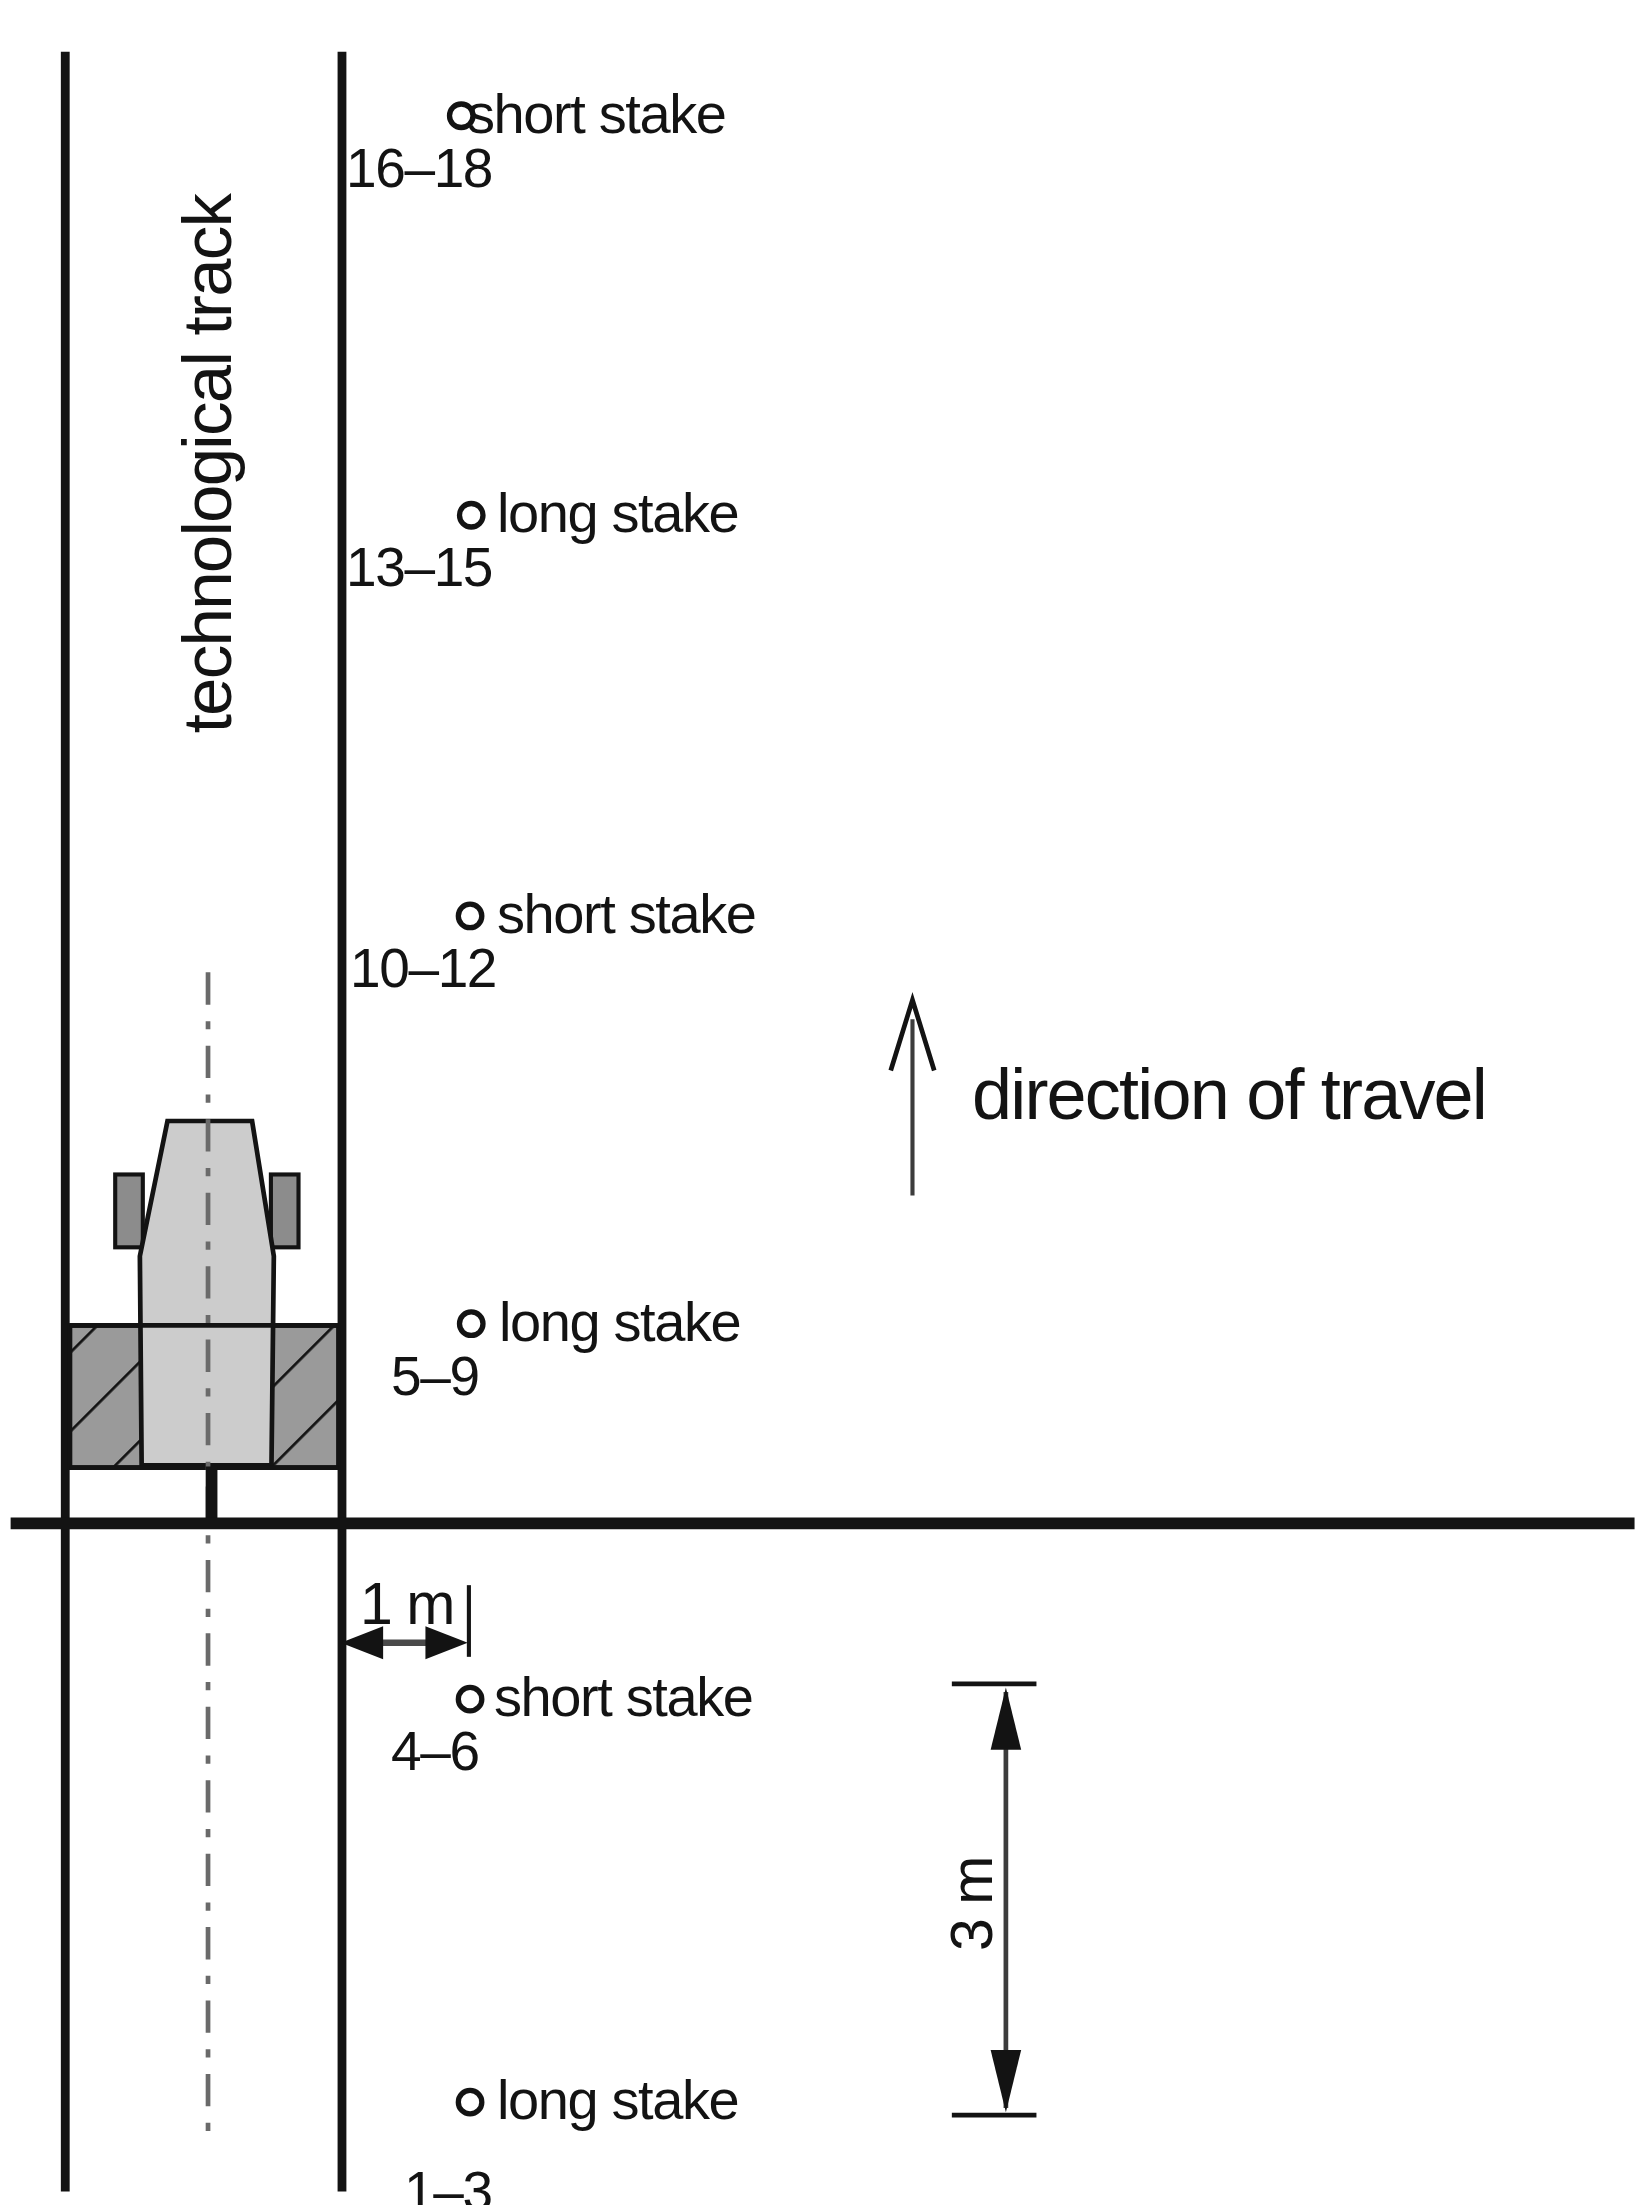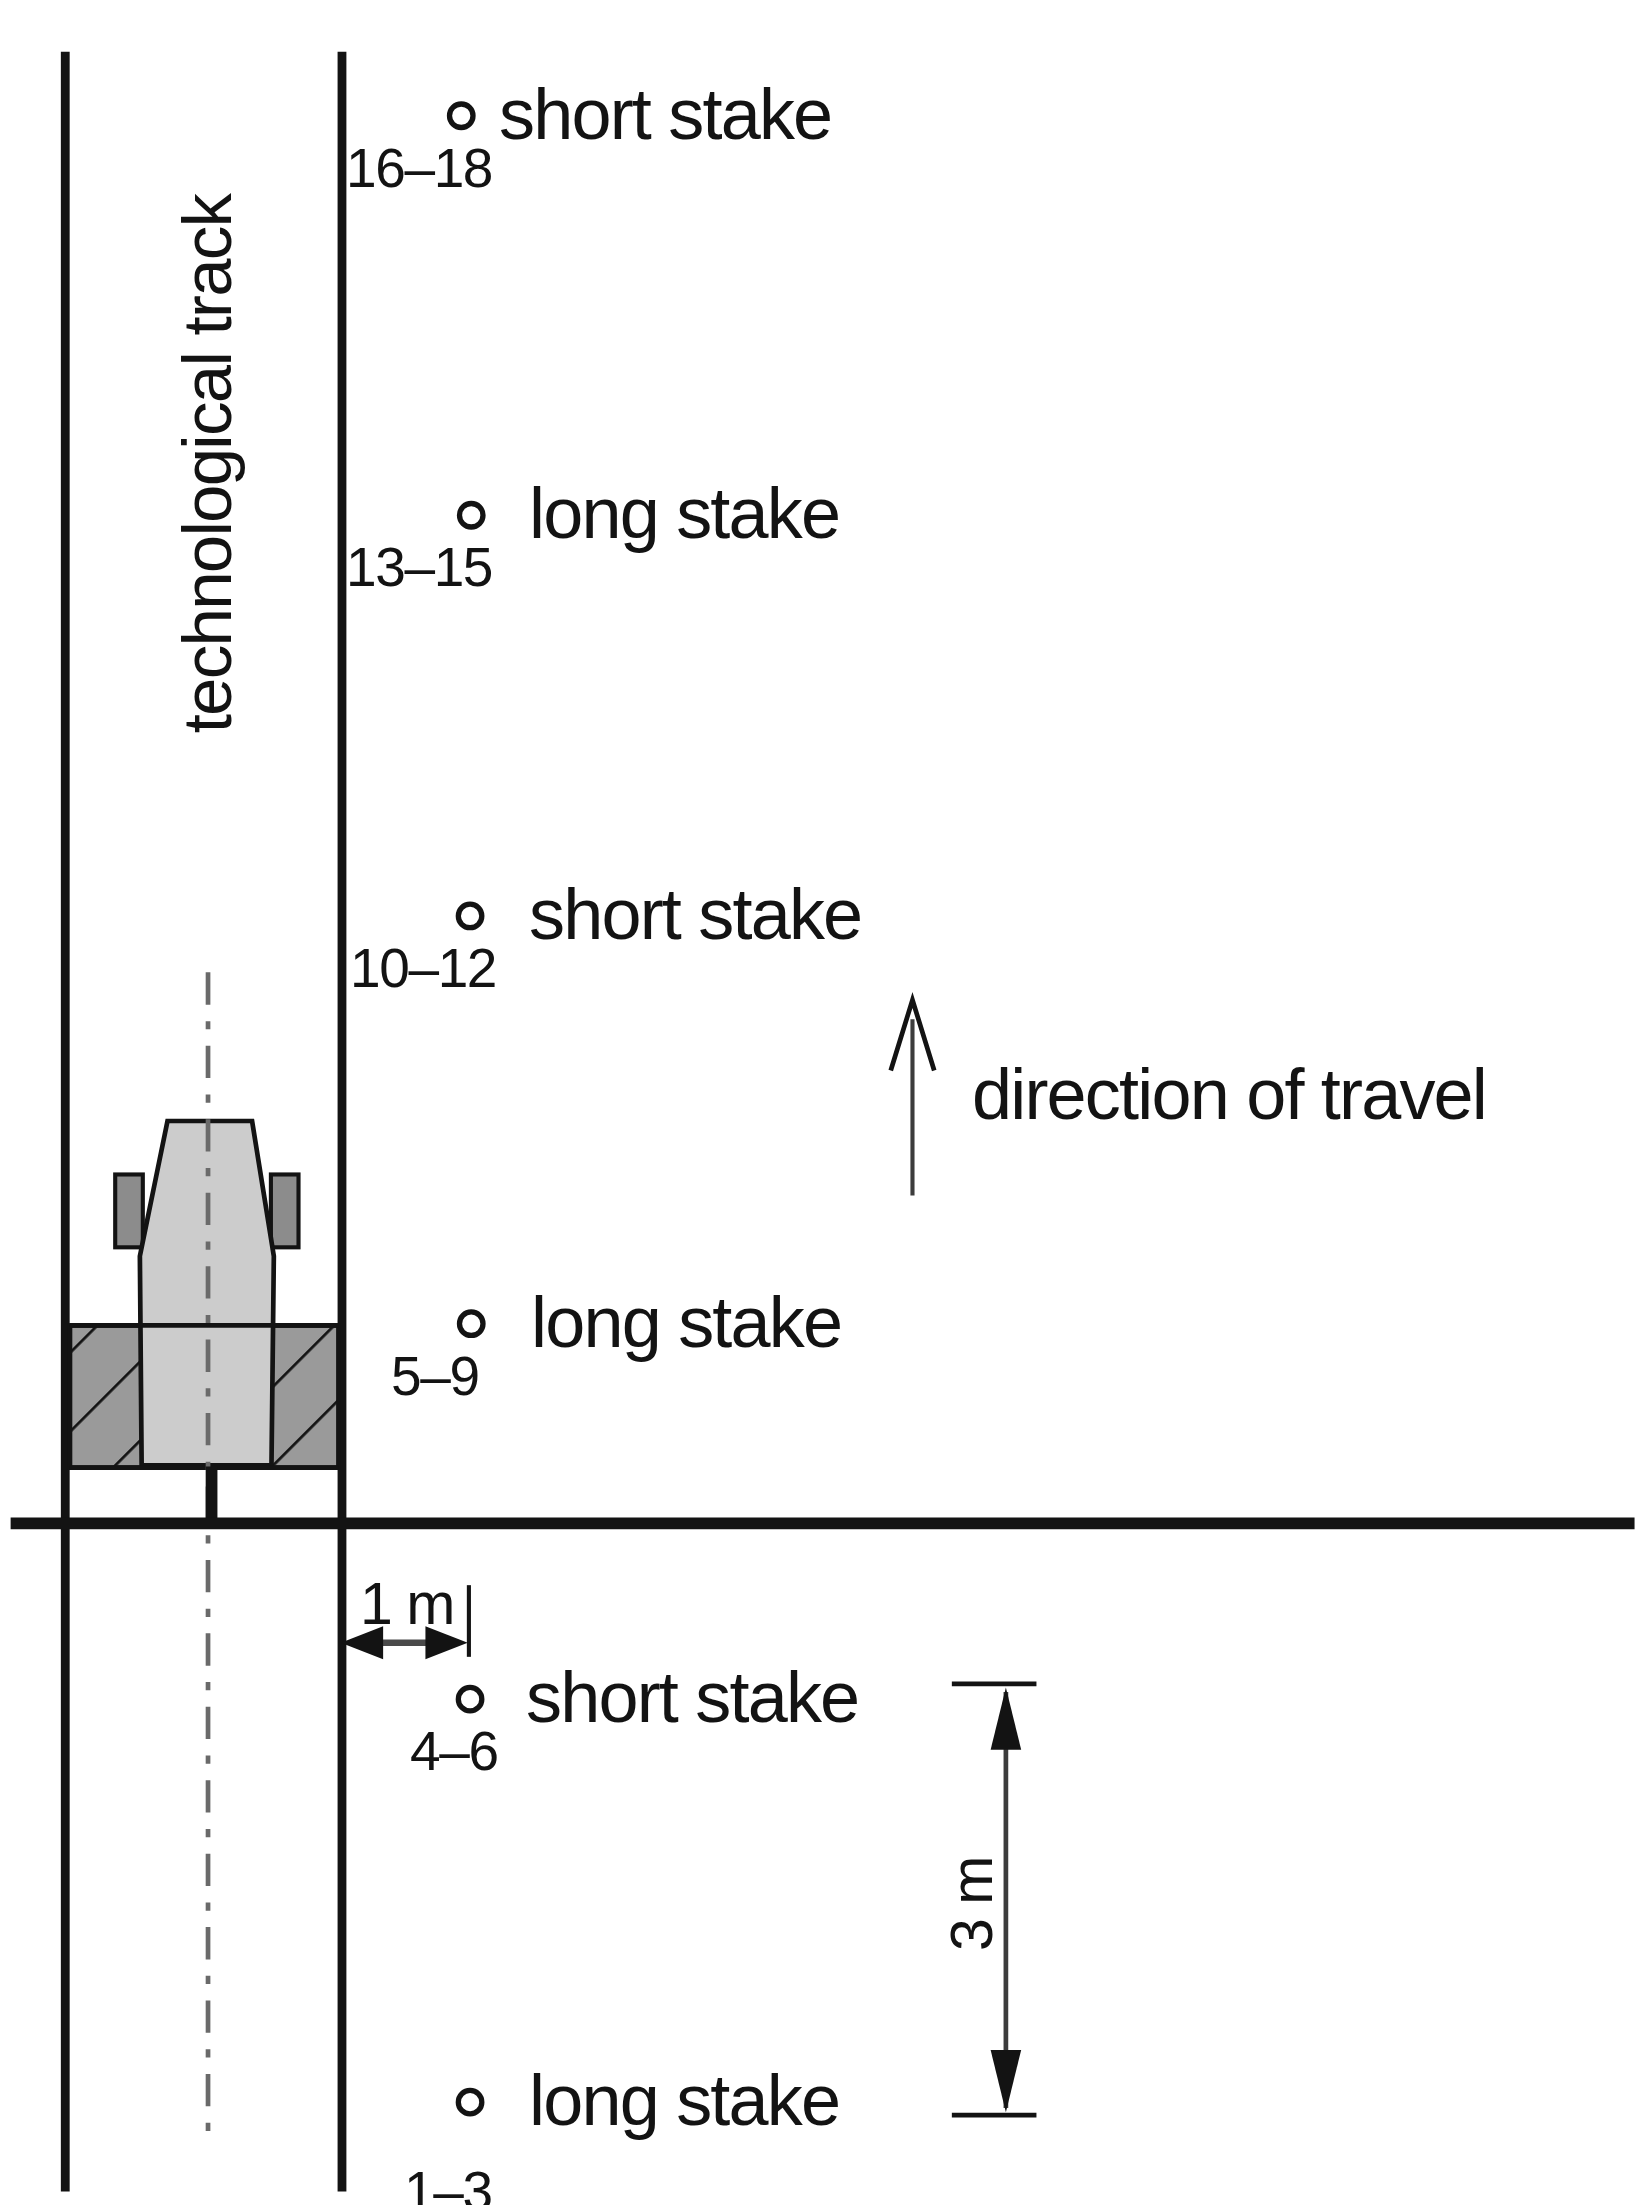--- a/index.html
+++ b/index.html
@@ -15,21 +15,21 @@
     position:relative;
     width:1644px;
     height:2205px;
     background:var(--background);
     font-family:"Liberation Sans", sans-serif;
     color:var(--ink);
     overflow:hidden;
   }
   #diagram-svg{position:absolute;left:0;top:0;width:1644px;height:2205px;}
   .txt{position:absolute;white-space:nowrap;letter-spacing:-0.025em;color:var(--ink);}
-  .stake-type{font-size:72px;line-height:76px;margin-left:32px;}
+  .stake-type{font-size:56px;line-height:76px;}
   .stake-range{font-size:55px;line-height:66px;}
   .track-label{font-size:69px;line-height:1;transform:translate(-50%,-50%) rotate(-90deg);}
   .dir-label{font-size:72px;line-height:1;transform:translateY(-50%);}
   .dim-label{font-size:59px;line-height:1;transform:translate(-50%,-50%);}
   .dim-label.rot{transform:translate(-50%,-50%) rotate(-90deg);}
   .f-ink{fill:var(--ink);}
   .track-line{stroke:var(--ink);stroke-width:15px;}
   .headland{stroke:var(--ink);stroke-width:20px;}
   .dashdot{stroke:#6a6a6a;stroke-width:8px;stroke-dasharray:55 28 14 28;}
   .wheel{fill:var(--tractor_wheel);stroke:var(--ink);stroke-width:7px;}
@@ -112,20 +112,20 @@
   <div class="txt stake-type" style="left:497px;top:475px;">long stake</div>
   <div class="txt stake-type" style="left:497px;top:876px;">short stake</div>
   <div class="txt stake-type" style="left:499px;top:1284px;">long stake</div>
   <div class="txt stake-type" style="left:494px;top:1659px;">short stake</div>
   <div class="txt stake-type" style="left:497px;top:2062px;">long stake</div>
 
   <div class="txt stake-range" style="left:346px;top:135px;">16–18</div>
   <div class="txt stake-range" style="left:346px;top:534px;">13–15</div>
   <div class="txt stake-range" style="left:350px;top:935px;">10–12</div>
   <div class="txt stake-range" style="left:391px;top:1343px;">5–9</div>
-  <div class="txt stake-range" style="left:410px;top:1718px;">4–6</div>
+  <div class="txt stake-range" style="left:391px;top:1718px;">4–6</div>
   <div class="txt stake-range" style="left:404px;top:2121px;margin-top:37px;">1–3</div>
 
   <div class="txt dim-label" style="left:407px;top:1604px;">1 m</div>
   <div class="txt dim-label rot" style="left:972px;top:1904px;">3 m</div>
 
 </div>
 
 
 </body></html>

